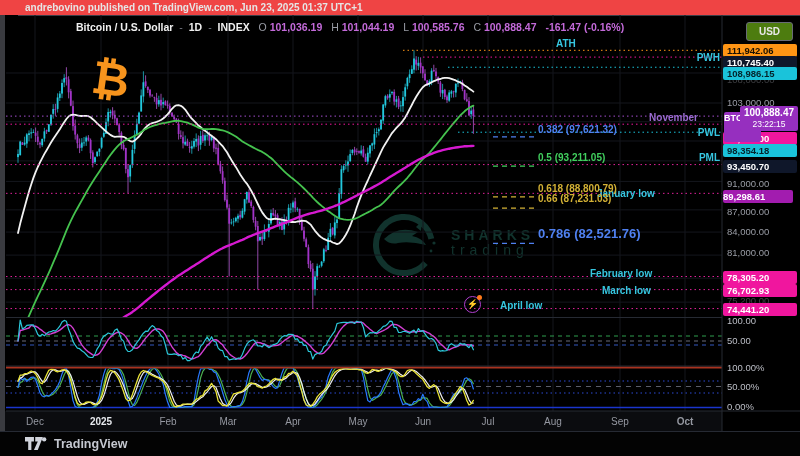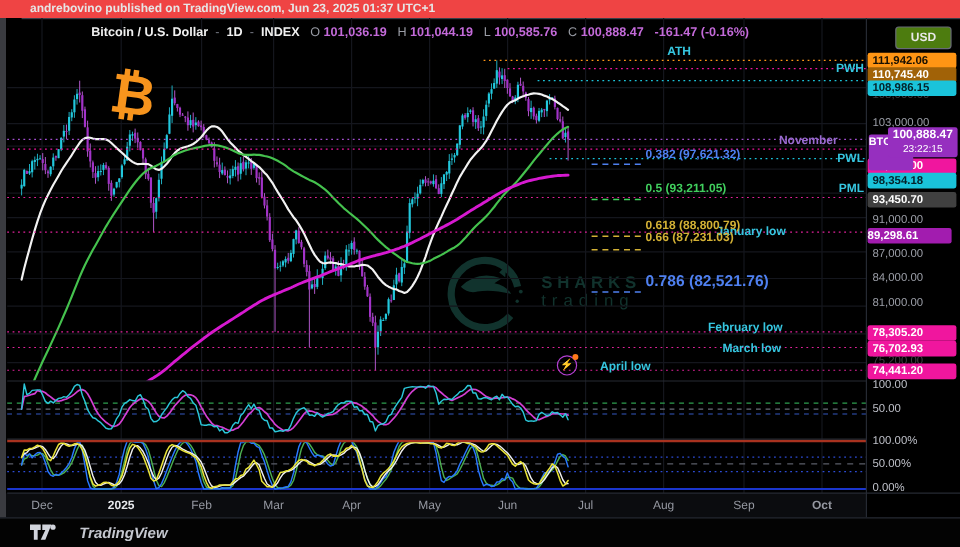--- a/index.html
+++ b/index.html
@@ -25,21 +25,21 @@
   #watermark .wm3{font-size:14px;font-weight:400;letter-spacing:5px;}
   #alerticon{left:464px;top:296px;width:17px;height:17px;border:1.5px solid #b23fd1;border-radius:50%;
     box-sizing:border-box;z-index:26;display:flex;align-items:center;justify-content:center;
     font-size:9px;color:#d45ce0;line-height:1;}
   #alerticon .dot{position:absolute;right:-2px;top:-2px;width:5px;height:5px;border-radius:50%;background:#ff7a1a;}
   #chart-svg{left:0;top:0;z-index:10;}
   #overlay{left:0;top:0;width:800px;height:456px;z-index:20;pointer-events:none;}
   .month{position:absolute;top:416px;color:#9598a1;font-size:10px;transform:translateX(-50%);}
   #timebar{left:5px;top:411px;width:717px;height:20px;background:#0b0c0f;}
   #footer{left:0;top:431px;width:800px;height:25px;background:#030303;display:flex;align-items:center;
-    padding-left:25px;box-sizing:border-box;gap:18px;font-style:italic;}
+    padding-left:25px;box-sizing:border-box;gap:6px;}
   #footer .brand{color:#c4c7cf;font-size:12.5px;font-weight:700;}
   #cpbadge{position:absolute;left:740px;top:106px;width:58px;height:25px;border-radius:2px;
     color:#fff;text-align:center;z-index:21;}
   #cpbadge .l1{font-size:10px;font-weight:700;line-height:13px;}
   #cpbadge .l2{font-size:8.5px;line-height:10px;}
   #symbadge{position:absolute;left:701px;top:112px;width:37px;height:30px;border-radius:2px;
     color:#fff;font-size:9px;font-weight:700;text-align:left;line-height:13px;z-index:21;margin-left:23px;}
 </style>
 </head>
 <body>
@@ -593,25 +593,25 @@
 
   <div class="abs" id="overlay">
       <div style="left: 727px; top: 74px; color: rgb(154, 157, 166); font-size: 9.5px; opacity: 0.4; position: absolute;">108,000.00</div>
       <div style="left: 727px; top: 97px; color: rgb(154, 157, 166); font-size: 9.5px; opacity: 1; position: absolute;">103,000.00</div>
       <div style="left: 727px; top: 178px; color: rgb(154, 157, 166); font-size: 9.5px; opacity: 1; position: absolute;">91,000.00</div>
       <div style="left: 727px; top: 206px; color: rgb(154, 157, 166); font-size: 9.5px; opacity: 1; position: absolute;">87,000.00</div>
       <div style="left: 727px; top: 226px; color: rgb(154, 157, 166); font-size: 9.5px; opacity: 1; position: absolute;">84,000.00</div>
       <div style="left: 727px; top: 247px; color: rgb(154, 157, 166); font-size: 9.5px; opacity: 1; position: absolute;">81,000.00</div>
       <div style="left: 727px; top: 295px; color: rgb(154, 157, 166); font-size: 9.5px; opacity: 0.4; position: absolute;">75,200.00</div>
       <div style="left: 723px; top: 43.5px; width: 70px; height: 13px; background: rgb(255, 149, 20); color: rgb(24, 16, 2); border-radius: 2px; font-size: 9.5px; font-weight: 700; line-height: 13px; padding-left: 4px; position: absolute;">111,942.06</div>
-      <div style="left: 723px; top: 55.5px; width: 70px; height: 13px; background: #a16207; color: rgb(255, 255, 255); border-radius: 2px; font-size: 9.5px; font-weight: 700; line-height: 13px; padding-left: 4px; position: absolute;">110,745.40</div>
+      <div style="left: 723px; top: 55.5px; width: 70px; height: 13px; background: #0f172a; color: rgb(255, 255, 255); border-radius: 2px; font-size: 9.5px; font-weight: 700; line-height: 13px; padding-left: 4px; position: absolute;">110,745.40</div>
       <div style="left: 723px; top: 66.5px; width: 70px; height: 13px; background: rgb(26, 195, 218); color: rgb(4, 35, 42); border-radius: 2px; font-size: 9.5px; font-weight: 700; line-height: 13px; padding-left: 4px; position: absolute;">108,986.15</div>
       <div style="left: 723px; top: 131.5px; width: 70px; height: 13px; background: rgb(240, 22, 158); color: rgb(255, 255, 255); border-radius: 2px; font-size: 9.5px; font-weight: 700; line-height: 13px; padding-left: 4px; position: absolute;">99,609.00</div>
       <div style="left: 723px; top: 143.5px; width: 70px; height: 13px; background: rgb(26, 195, 218); color: rgb(4, 35, 42); border-radius: 2px; font-size: 9.5px; font-weight: 700; line-height: 13px; padding-left: 4px; position: absolute;">98,354.18</div>
-      <div style="left: 723px; top: 159.5px; width: 70px; height: 13px; background: #404040; color: rgb(255, 255, 255); border-radius: 2px; font-size: 9.5px; font-weight: 700; line-height: 13px; padding-left: 4px; position: absolute;">93,450.70</div>
+      <div style="left: 723px; top: 159.5px; width: 70px; height: 13px; background: #0f172a; color: rgb(255, 255, 255); border-radius: 2px; font-size: 9.5px; font-weight: 700; line-height: 13px; padding-left: 4px; position: absolute;">93,450.70</div>
       <div style="left: 723px; top: 189.5px; width: 70px; height: 13px; background: #a21caf; color: rgb(255, 255, 255); border-radius: 2px; font-size: 9.5px; font-weight: 700; line-height: 13px; padding-left: 0; position: absolute;">89,298.61</div>
       <div style="left: 723px; top: 270.5px; width: 70px; height: 13px; background: rgb(240, 22, 158); color: rgb(255, 255, 255); border-radius: 2px; font-size: 9.5px; font-weight: 700; line-height: 13px; padding-left: 4px; position: absolute;">78,305.20</div>
       <div style="left: 723px; top: 283.5px; width: 70px; height: 13px; background: rgb(240, 22, 158); color: rgb(255, 255, 255); border-radius: 2px; font-size: 9.5px; font-weight: 700; line-height: 13px; padding-left: 4px; position: absolute;">76,702.93</div>
       <div style="left: 723px; top: 302.5px; width: 70px; height: 13px; background: rgb(240, 22, 158); color: rgb(255, 255, 255); border-radius: 2px; font-size: 9.5px; font-weight: 700; line-height: 13px; padding-left: 4px; position: absolute;">74,441.20</div>
       <div style="left: 660px; top: 52px; width: 60px; text-align: right; color: rgb(54, 198, 224); font-size: 10px; font-weight: 700; position: absolute;">PWH</div>
       <div style="left: 660px; top: 127px; width: 60px; text-align: right; color: rgb(54, 198, 224); font-size: 10px; font-weight: 700; position: absolute;">PWL</div>
       <div style="left: 660px; top: 152px; width: 60px; text-align: right; color: rgb(54, 198, 224); font-size: 10px; font-weight: 700; position: absolute;">PML</div>
       <div style="left: 556px; top: 38px; color: rgb(54, 198, 224); font-size: 10px; font-weight: 700; position: absolute;">ATH</div>
       <div style="left: 640px; top: 112px; color: rgb(154, 107, 208); font-size: 10px; font-weight: 700; position: absolute; width: 58px; text-align: right;">November</div>
       <div style="left: 597px; top: 188px; color: rgb(54, 198, 224); font-size: 10px; font-weight: 700; position: absolute;">January low</div>

